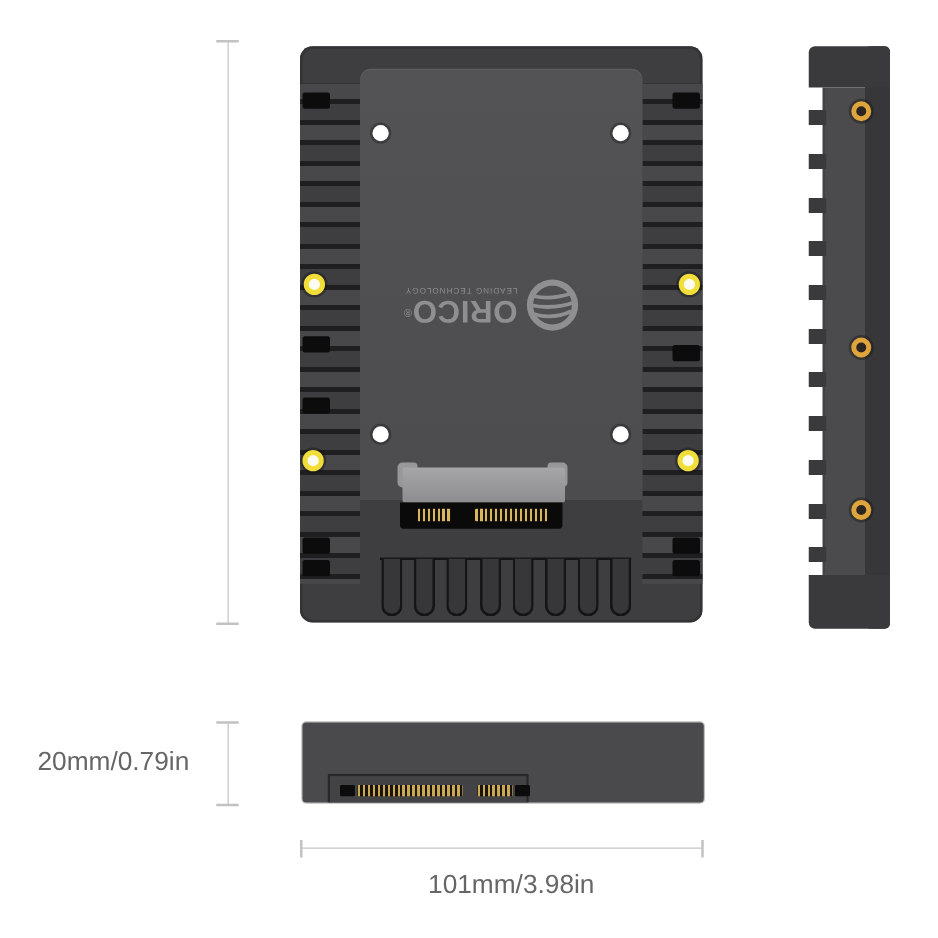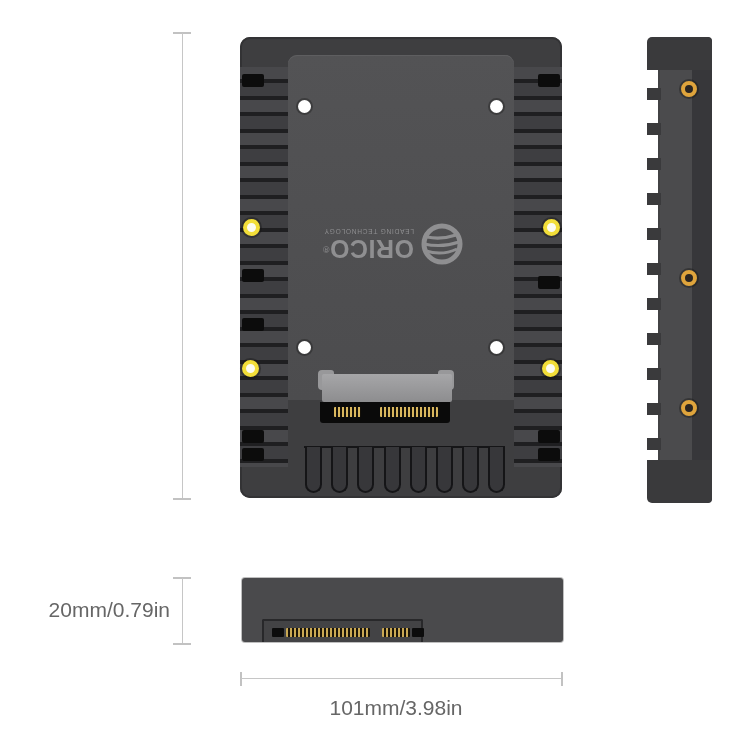--- a/index.html
+++ b/index.html
@@ -79,26 +79,26 @@
 
 <div id="canvas">
 
   <div class="abs dim-cap-h" style="left:173px;top:32px;"></div>
   <div class="abs dim-line-v" style="left:182px;top:33px;height:466px;"></div>
   <div class="abs dim-cap-h" style="left:173px;top:498px;"></div>
 
   <div class="abs dim-cap-h" style="left:173px;top:577px;"></div>
   <div class="abs dim-line-v" style="left:182px;top:578px;height:66px;"></div>
   <div class="abs dim-cap-h" style="left:173px;top:643px;"></div>
-  <div class="abs dim-label" style="left:30px;top:598px;width:140px;text-align:right;">20mm/0.79in</div>
+  <div class="abs dim-label" style="left:30px;top:598px;width:140px;text-align:left;">20mm/0.79in</div>
 
   <div class="abs dim-cap-v" style="left:240px;top:672px;"></div>
   <div class="abs dim-line-h" style="left:241px;top:678px;width:321px;"></div>
   <div class="abs dim-cap-v" style="left:561px;top:672px;"></div>
-  <div class="abs dim-label" style="left:323px;top:696px;width:146px;text-align:center;">101mm/3.98in</div>
+  <div class="abs dim-label" style="left:336px;top:696px;width:146px;text-align:center;">101mm/3.98in</div>
 
   <div id="front-view" class="abs">
 
     <div class="abs rail" style="left:0;">
       <div class="abs rail-fins" style="left:0;"></div>
       <div class="abs rail-slot" style="left:2px;top:37px;"></div>
       <div class="abs rail-slot" style="left:2px;top:232px;"></div>
       <div class="abs rail-slot" style="left:2px;top:281px;"></div>
       <div class="abs rail-slot" style="left:2px;top:393px;"></div>
       <div class="abs rail-slot" style="left:2px;top:411px;"></div>

